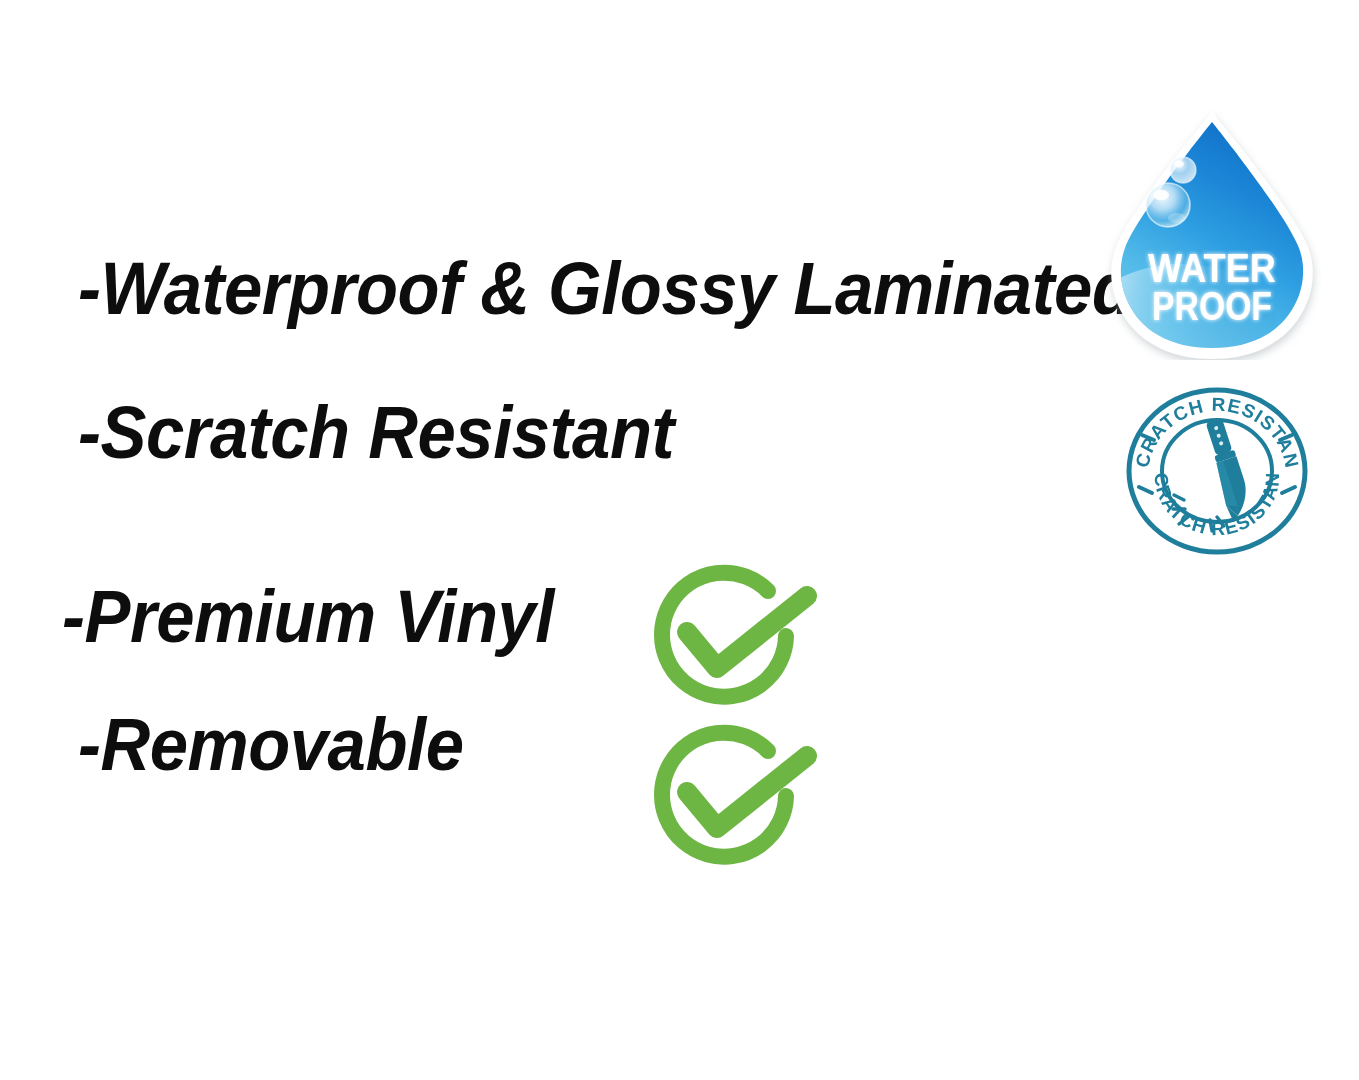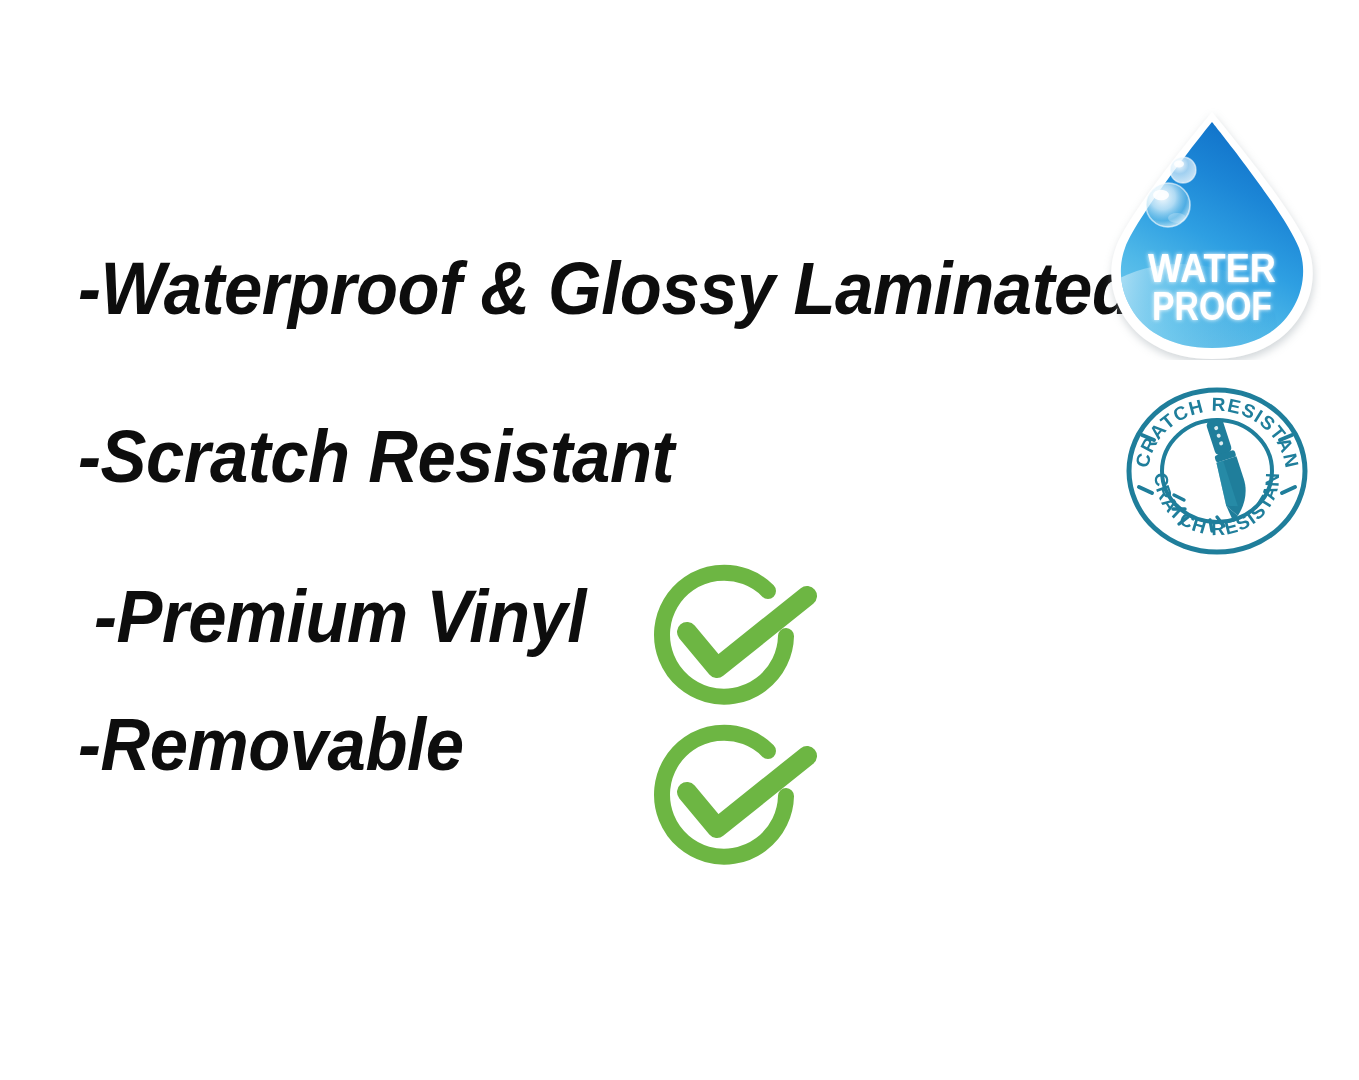--- a/index.html
+++ b/index.html
@@ -31,22 +31,22 @@
     font-weight: bold;
     font-style: italic;
     color: #0d0d0d;
     letter-spacing: -0.5px;
     line-height: 1;
     transform: scaleX(0.93);
     transform-origin: left center;
   }
 
   #row-1 { left: 78px;  top: 252px; }
-  #row-2 { left: 78px;  top: 420px; }
-  #row-3 { left: 94px;  top: 580px; text-align: center; }
+  #row-2 { left: 78px;  top: 396px; }
+  #row-3 { left: 62px;  top: 580px; text-align: center; }
   #row-4 { left: 78px;  top: 708px; }
 
   #row-1 .feature-text { font-size: 74px; }
   #row-2 .feature-text { font-size: 74px; }
   #row-3 .feature-text { font-size: 74px; }
   #row-4 .feature-text { font-size: 74px; }
 
   
   .droplet-badge {
     position: absolute;

